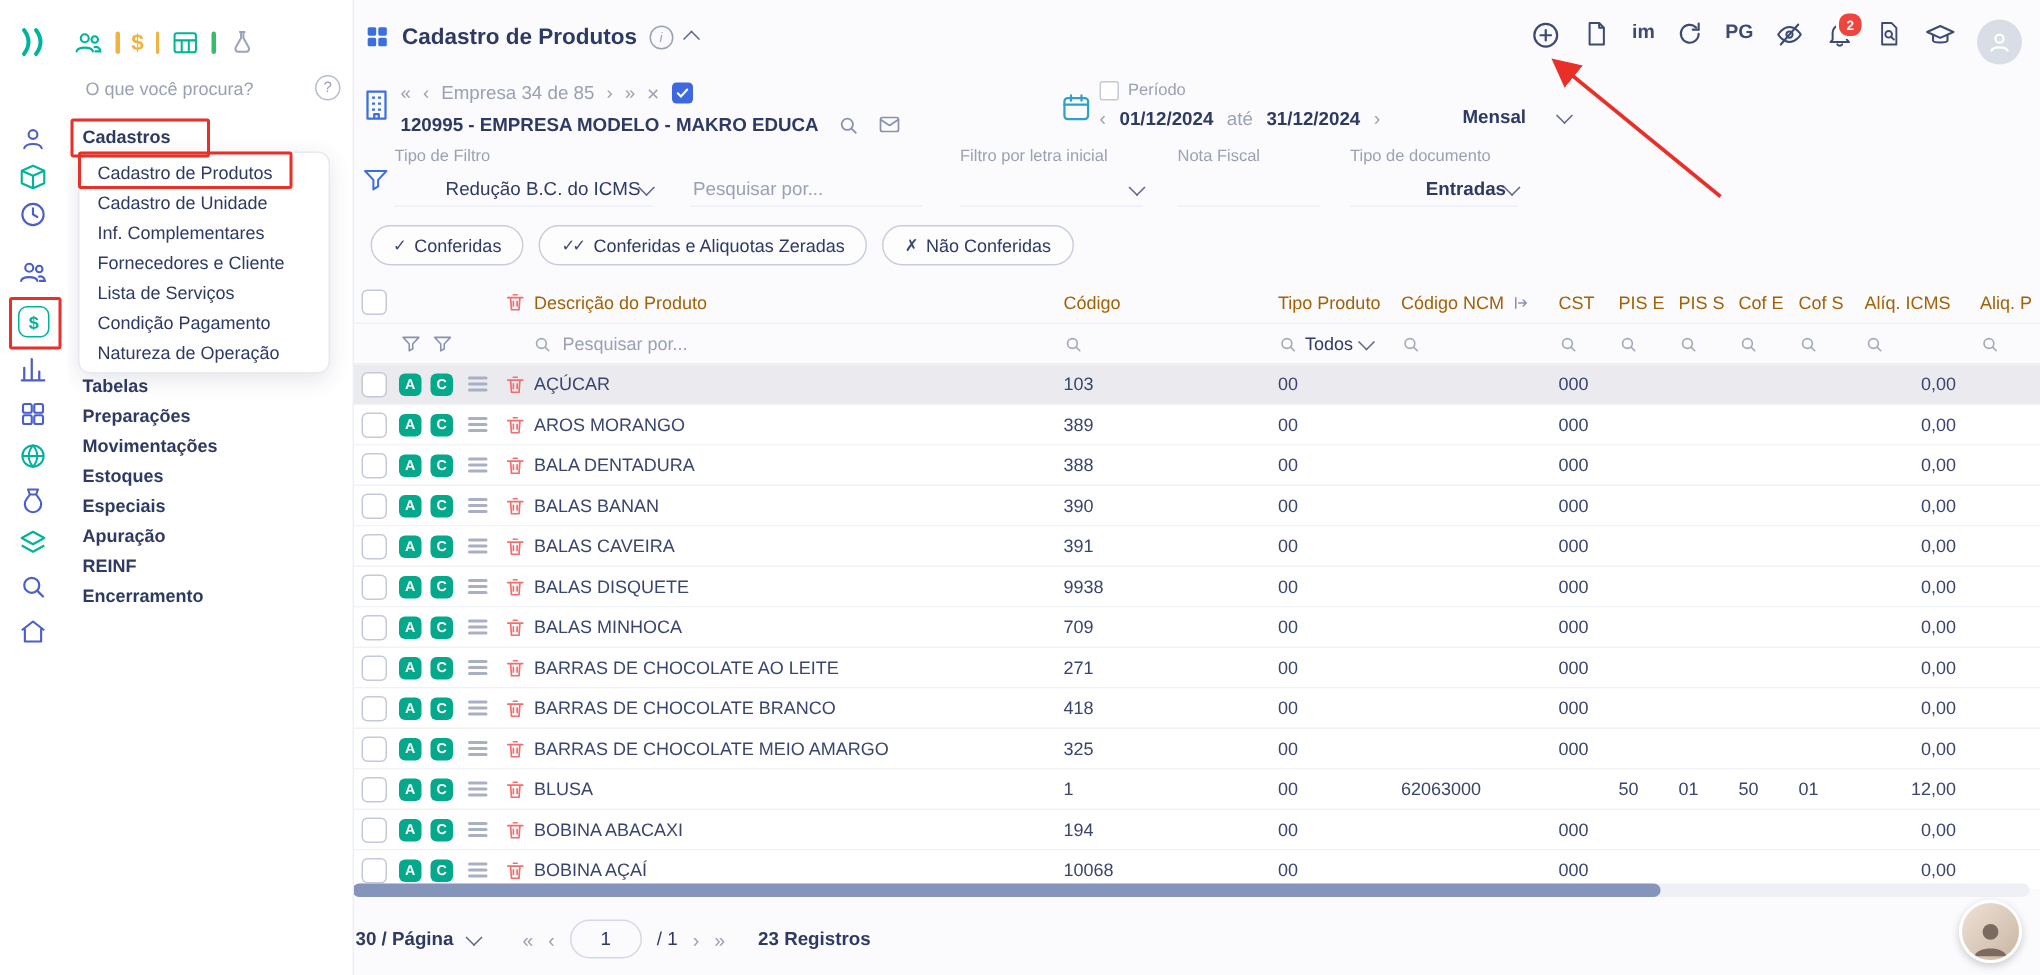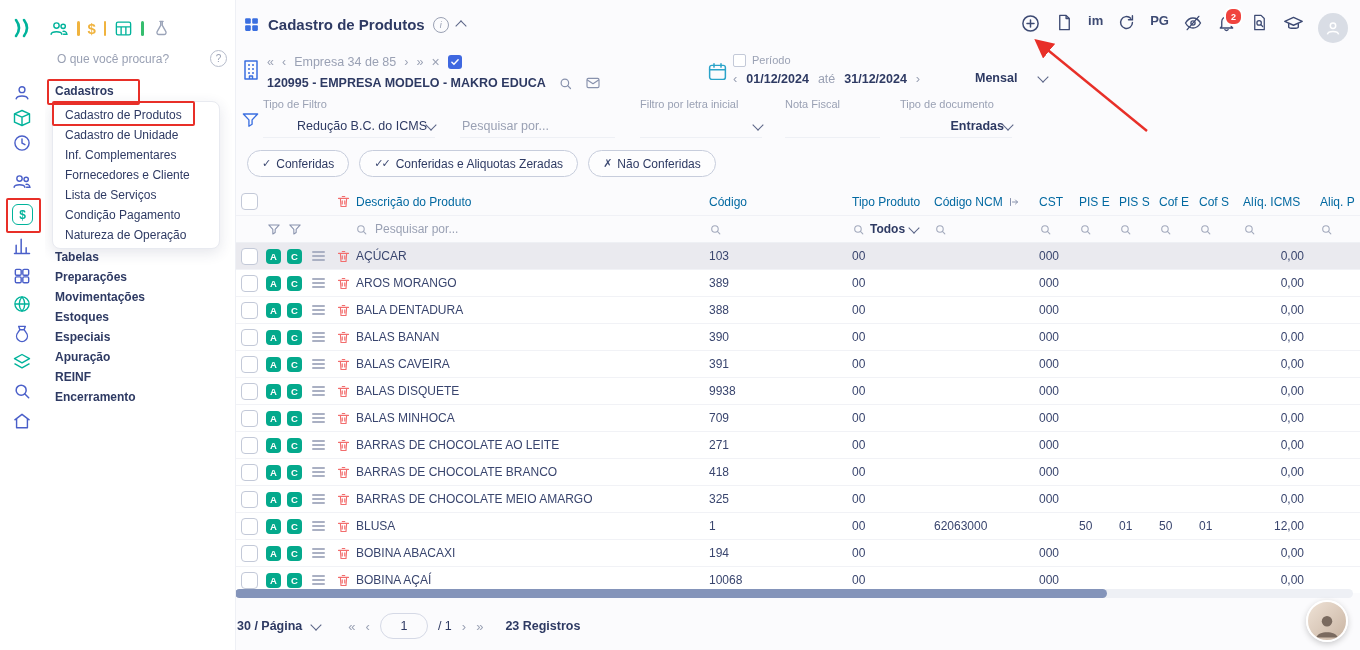--- a/index.html
+++ b/index.html
@@ -76,21 +76,21 @@
   .table{position:absolute;top:188px;left:0;width:1130px}
   .grid{display:grid;grid-template-columns:28px 21px 21px 26px 24px 350px 143px 82px 105px 40px 40px 40px 40px 40px 75px 55px;align-items:center}
   .thead{height:27px;border-bottom:1px solid #f0f1f6}
   .tfilter{height:26px;border-bottom:1px solid #eef0f4}
   .trow{height:26px;border-bottom:1px solid #f1f2f6;background:#fff;cursor:pointer}
   .trow.sel{background:#eaeaef}
   .cell{font-size:12px;color:#39456e;display:flex;align-items:center;overflow:hidden;white-space:nowrap;padding-left:4px;height:100%}
   .cell.ic{justify-content:center;padding:0}
   .cell.right{justify-content:flex-end;padding-right:6px}
   .cell.flt{gap:5px;color:#2e3a63}
-  .th{color:#0369a1}
+  .th{color:#a16207}
   .cb{width:15px;height:15px;border:1.5px solid #c3c9d8;border-radius:4px;background:#fff;cursor:pointer}
   .bdg{width:15px;height:15px;border-radius:4px;background:#04a98c;color:#fff;font-size:9.5px;font-weight:bold;
        display:flex;align-items:center;justify-content:center;cursor:pointer}
   .ham{display:flex;flex-direction:column;gap:2.5px;cursor:pointer}
   .ham i{width:13px;height:1.8px;background:#aab0c3;border-radius:1px}
   .tbody{height:350px;overflow:hidden}
   .tfilter input{border:none;outline:none;background:transparent;font-size:12px;width:200px;color:#2e3a63;font-family:inherit}
   .tfilter input::placeholder{color:#9aa1b4}
   
   .hscroll{position:absolute;top:589px;left:0;width:1118px;height:9px;background:#eef0f5;border-radius:5px}
@@ -487,21 +487,21 @@
           <svg width="13" height="13" viewBox="0 0 24 24" fill="none" stroke="#a2a9bc" stroke-width="2" stroke-linecap="round">
             <circle cx="11" cy="11" r="6"></circle>
             <path d="M15.5 15.5L20 20"></path>
           </svg>
         </span>
       <span class="cell flt">
           <svg width="13" height="13" viewBox="0 0 24 24" fill="none" stroke="#a2a9bc" stroke-width="2" stroke-linecap="round">
             <circle cx="11" cy="11" r="6"></circle>
             <path d="M15.5 15.5L20 20"></path>
           </svg>
-          <span style="font-weight:bold">Todos</span>
+          <span style="font-weight:normal">Todos</span>
           <span class="chev"></span>
         </span>
       <span class="cell flt">
           <svg width="13" height="13" viewBox="0 0 24 24" fill="none" stroke="#a2a9bc" stroke-width="2" stroke-linecap="round">
             <circle cx="11" cy="11" r="6"></circle>
             <path d="M15.5 15.5L20 20"></path>
           </svg>
         </span>
       <span class="cell flt">
           <svg width="13" height="13" viewBox="0 0 24 24" fill="none" stroke="#a2a9bc" stroke-width="2" stroke-linecap="round">

